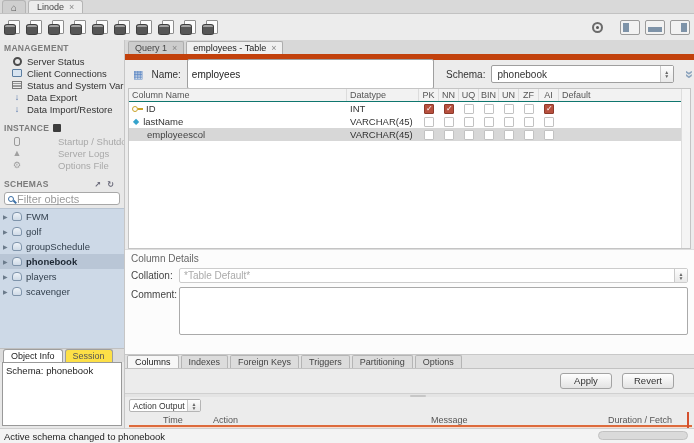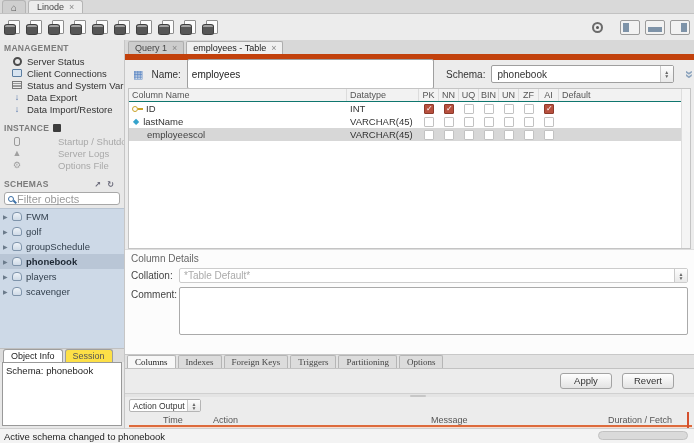--- a/index.html
+++ b/index.html
@@ -97,21 +97,21 @@
   .vscroll { position:absolute; right:0; top:0; bottom:0; width:9px; background:#f4f4f4; border-left:1px solid #ddd; }
 
   .details { background:#fcfcfc; border-top:1px solid #ddd; padding:3px 6px 4px 6px; }
   .det-title { color:#666; margin-bottom:4px; }
   .det-row { display:flex; align-items:flex-start; margin-bottom:4px; }
   .det-lab { width:48px; color:#444; padding-top:2px; }
   .det-combo { flex:1; height:15px; border:1px solid #ccc; border-radius:2px; background:#fff; display:flex; align-items:center; padding-left:4px; color:#aaa; }
   .det-ta { flex:1; height:48px; border:1px solid #aaa; border-radius:2px; background:#fff; resize:none; font-family:inherit; font-size:10px; padding:2px; outline:none; }
 
   .btabs { display:flex; align-items:flex-end; height:15px; background:#e2e2e2; border-top:1px solid #c8c8c8; border-bottom:1px solid #c2c2c2; padding-left:2px; }
-  .btab { height:13px; line-height:12px; padding:0 7px; font-size:9px; border:1px solid #b5b5b5; border-bottom:none; border-radius:2px 2px 0 0; background:#dcdcdc; color:#444; margin-right:2px;font-family:Liberation Serif, serif; }
+  .btab { height:13px; line-height:12px; padding:0 7px; font-size:9px; border:1px solid #b5b5b5; border-bottom:none; border-radius:2px 2px 0 0; background:#dcdcdc; color:#444; margin-right:2px; }
   .btab.active { background:#f7f7f7; color:#222; }
 
   .btnrow { height:24px; display:flex; align-items:center; justify-content:flex-end; padding-right:20px; background:#ececec; }
   .btn { min-width:52px; height:16px; font-size:9.5px; border:1px solid #a3a3a3; border-radius:3px; background:linear-gradient(#fefefe,#e3e3e3); color:#333; text-align:center; line-height:14px; padding:0 10px; margin-left:10px; cursor:default; }
   .splitter { height:4px; background:#e4e4e4; border-top:1px solid #d0d0d0; position:relative; }
   .splitter::after { content:""; position:absolute; left:50%; top:1px; width:16px; height:2px; background:#c6c6c6; border-radius:1px; }
 
   .aout { height:31px; background:#ececec; position:relative; padding:2px 0 0 4px; }
   .ao-combo { display:inline-flex; align-items:center; width:72px; height:13px; border:1px solid #b5b5b5; border-radius:2px; background:#fff; font-size:8.5px; color:#333; padding-left:3px;text-align:center; }
   .ao-head { display:flex; align-items:center; height:11px; margin-top:2px; font-size:9px; color:#555; }

